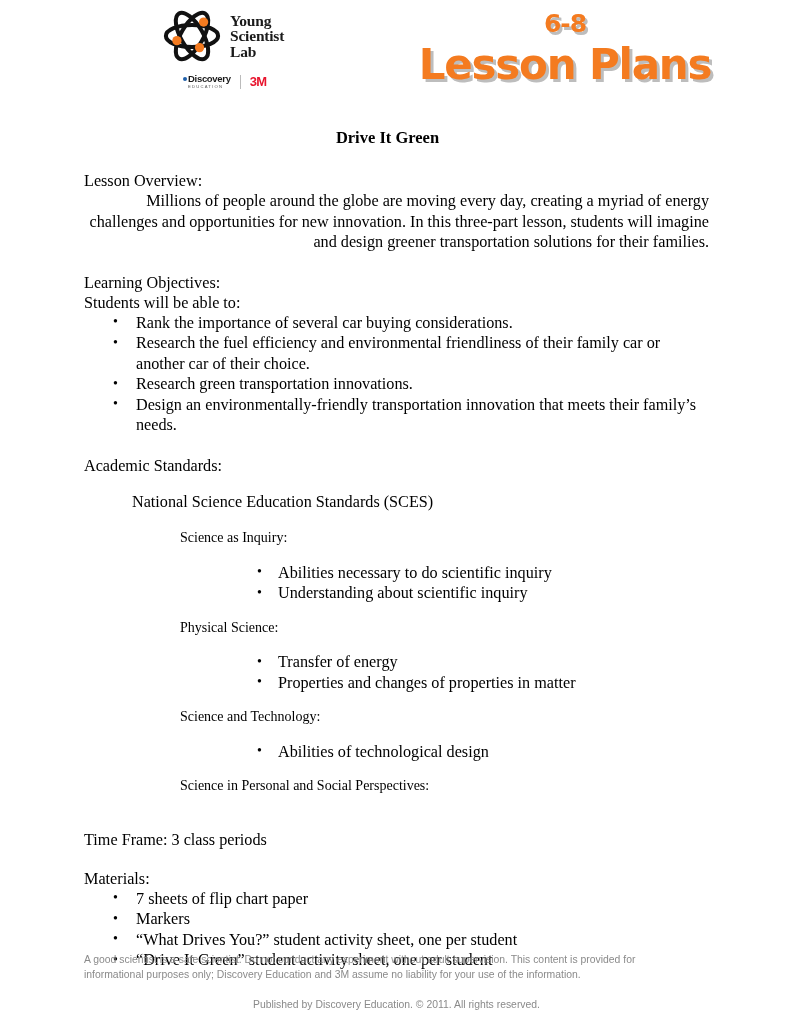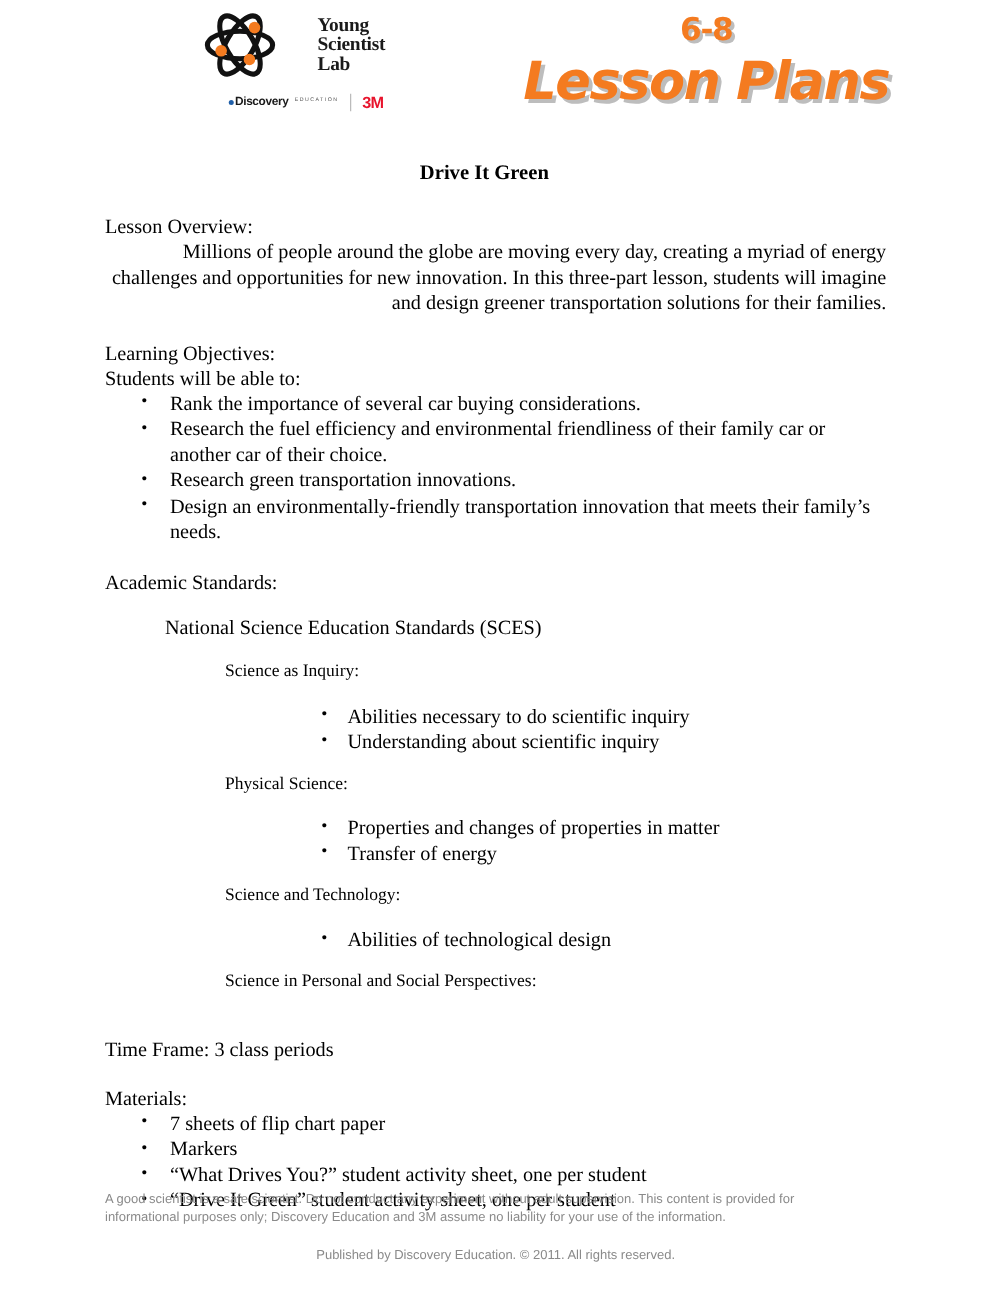--- a/index.html
+++ b/index.html
@@ -39,33 +39,33 @@
     display: block;
   }
   .ysl-words {
     font-family: "Liberation Serif", "DejaVu Serif", serif;
     font-weight: bold;
     font-size: 15.5px;
     line-height: 15.5px;
     letter-spacing: -0.2px;
     color: #1a1a1a;
   }
-  .ysl-words span { display: block; margin-left: 24px; }
+  .ysl-words span { display: block; }
 
   .partner-row {
     margin-top: 9px;
     margin-left: 20px;
     display: flex;
     align-items: center;
     gap: 9px;
     height: 17px;
   }
   .de-logo {
     display: flex;
-    flex-direction: row;
+    flex-direction: column;
     justify-content: flex-end;
     line-height: 1;
   }
   .de-top {
     display: flex;
     align-items: center;
     gap: 1px;
   }
   .de-dot {
     width: 4px;
@@ -116,21 +116,20 @@
     font-size: 25px;
     line-height: 36px;
     letter-spacing: -1px;
     text-shadow: 2.5px 2.5px 0 #bdbdbd;
   }
   .banner-title {
     font-size: 42px;
     line-height: 46px;
     letter-spacing: -1.2px;
     text-shadow: 3px 3px 0 #bdbdbd;
-    font-style: italic;
   }
 
   
   .page {
     position: absolute;
     left: 84px;
     top: 128px;
     width: 625px;
   }
   .doc-title {
@@ -280,22 +279,22 @@
     <p class="ind1">National Science Education Standards (SCES)</p>
 
     <p class="ind2">Science as Inquiry:</p>
     <ul class="bl deep">
       <li>Abilities necessary to do scientific inquiry</li>
       <li>Understanding about scientific inquiry</li>
     </ul>
 
     <p class="ind2">Physical Science:</p>
     <ul class="bl deep">
+      <li>Transfer of energy</li>
       <li>Properties and changes of properties in matter</li>
-      <li>Transfer of energy</li>
     </ul>
 
     <p class="ind2">Science and Technology:</p>
     <ul class="bl deep">
       <li>Abilities of technological design</li>
     </ul>
 
     <p class="ind2">Science in Personal and Social Perspectives:</p>
   </div>
 

